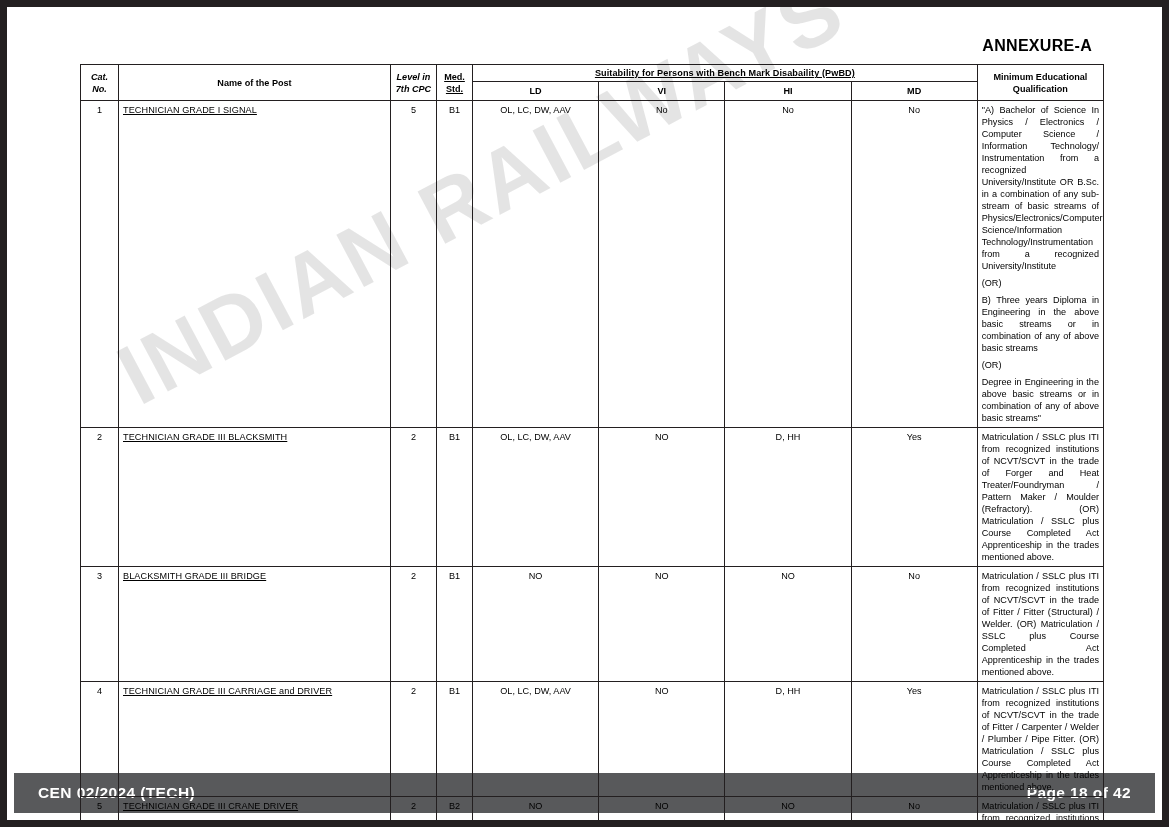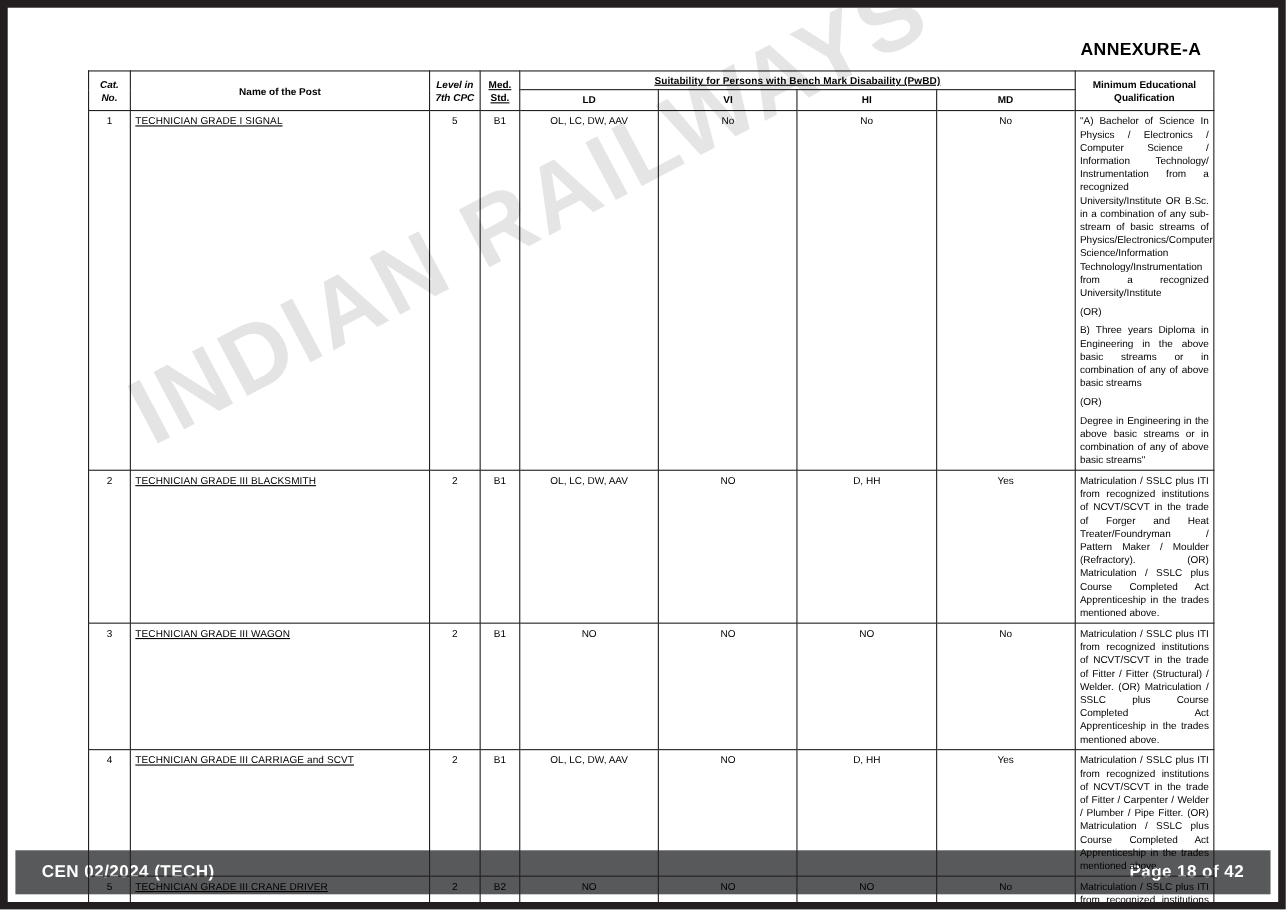--- a/index.html
+++ b/index.html
@@ -186,34 +186,34 @@
             <td class="c">OL, LC, DW, AAV</td>
             <td class="c">NO</td>
             <td class="c">D, HH</td>
             <td class="c">Yes</td>
             <td class="qual">
               <p class="j">Matriculation / SSLC plus ITI from recognized institutions of NCVT/SCVT in the trade of Forger and Heat Treater/Foundryman / Pattern Maker / Moulder (Refractory).   (OR)   Matriculation / SSLC plus Course Completed Act Apprenticeship in the trades mentioned above.</p>
             </td>
           </tr>
           <tr>
             <td class="c">3</td>
-            <td class="post">TECHNICIAN GRADE III WAGON</td>
+            <td class="post">BLACKSMITH GRADE III BRIDGE</td>
             <td class="c">2</td>
             <td class="c">B1</td>
             <td class="c">NO</td>
             <td class="c">NO</td>
             <td class="c">NO</td>
             <td class="c">No</td>
             <td class="qual">
               <p class="j">Matriculation / SSLC plus ITI from recognized institutions of NCVT/SCVT in the trade of Fitter / Fitter (Structural) / Welder.   (OR) Matriculation / SSLC plus Course Completed Act Apprenticeship in the trades mentioned above.</p>
             </td>
           </tr>
           <tr>
             <td class="c">4</td>
-            <td class="post">TECHNICIAN GRADE III CARRIAGE and SCVT</td>
+            <td class="post">TECHNICIAN GRADE III CARRIAGE and DRIVER</td>
             <td class="c">2</td>
             <td class="c">B1</td>
             <td class="c">OL, LC, DW, AAV</td>
             <td class="c">NO</td>
             <td class="c">D, HH</td>
             <td class="c">Yes</td>
             <td class="qual">
               <p class="j">Matriculation / SSLC plus ITI from recognized institutions of NCVT/SCVT in the trade of Fitter / Carpenter / Welder / Plumber / Pipe Fitter.   (OR)   Matriculation / SSLC plus Course Completed Act Apprenticeship in the trades mentioned above.</p>
             </td>
           </tr>

